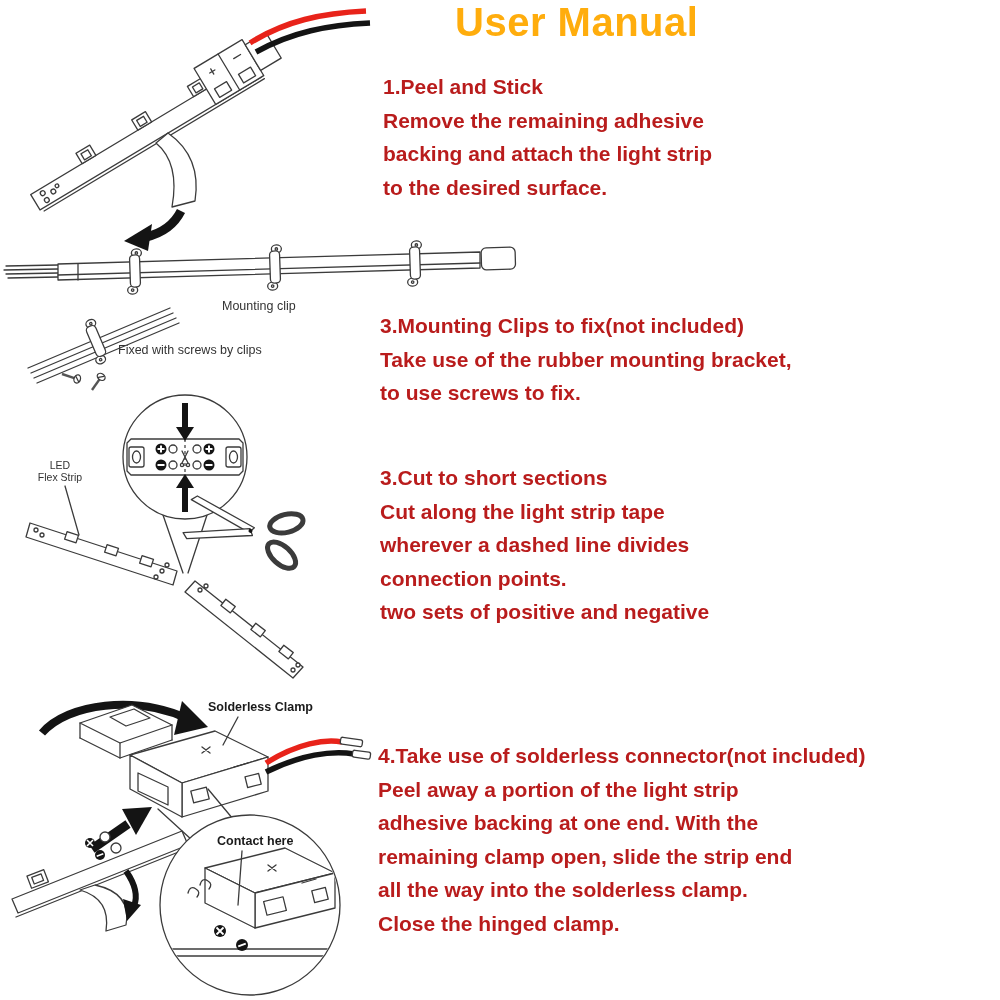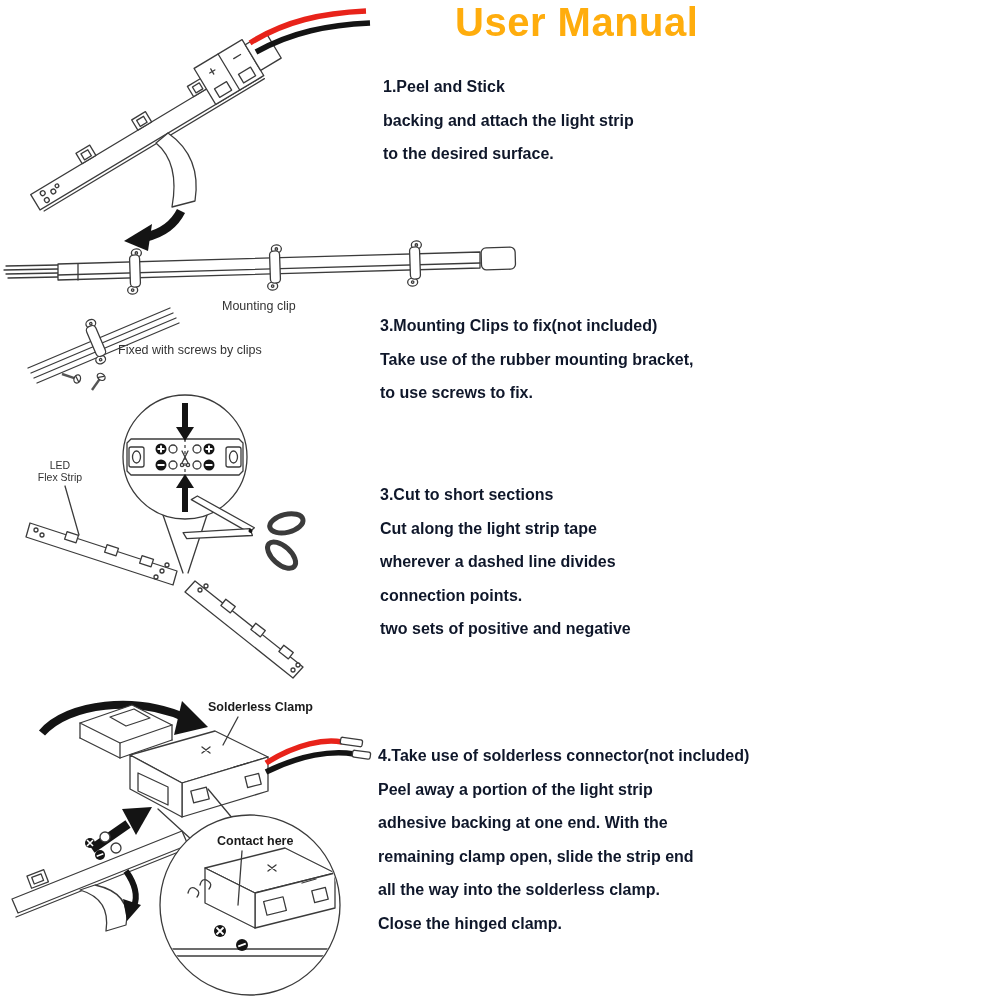--- a/index.html
+++ b/index.html
@@ -4,45 +4,46 @@
 <style>
   html,body{margin:0;padding:0;}
   body{
     width:1000px;height:1000px;background:#ffffff;position:relative;
     font-family:"Liberation Sans",sans-serif;color:#1a1a1a;overflow:hidden;
   }
   .title{
     position:absolute;left:455px;top:0px;width:320px;
     font-size:40px;font-weight:700;color:#FFAD0D;letter-spacing:0.5px;
   }
-  .sec{position:absolute;font-weight:700;font-size:16px;line-height:33.5px;color:#0f172a;}
+  .sec{position:absolute;font-weight:700;font-size:21px;line-height:33.5px;color:#b91c1c;}
   .sec div{white-space:nowrap;}
   #sec1{left:383px;top:70px;}
   #sec2{left:380px;top:309px;}
-  #sec3{left:380px;top:478px;}
+  #sec3{left:380px;top:461px;}
   #sec4{left:378px;top:739px;}
   svg{position:absolute;overflow:visible;}
   #fig1{left:10px;top:5px;}
   #fig2{left:0px;top:242px;}
   #fig3{left:15px;top:385px;}
   #fig4{left:10px;top:693px;}
   .ln{fill:none;stroke:#3b3b3b;stroke-width:1.3;stroke-linejoin:round;stroke-linecap:round;}
   .lnf{fill:#ffffff;stroke:#3b3b3b;stroke-width:1.3;stroke-linejoin:round;}
   .blk{fill:#141414;stroke:none;}
   .figlabel{font-family:"Liberation Sans",sans-serif;font-size:12.5px;fill:#333;}
   .figlabel-sm{font-family:"Liberation Sans",sans-serif;font-size:10.5px;fill:#333;}
   .figlabel-b{font-family:"Liberation Sans",sans-serif;font-size:12.5px;font-weight:700;fill:#1a1a1a;}
 </style>
 </head>
 <body>
 
 <div class="title">User Manual</div>
 
 <div class="sec" id="sec1">
   <div>1.Peel and Stick</div>
+  <div>Remove the remaining adhesive</div>
   <div>backing and attach the light strip</div>
   <div>to the desired surface.</div>
 </div>
 
 <div class="sec" id="sec2">
   <div>3.Mounting Clips to fix(not included)</div>
   <div>Take use of the rubber mounting bracket,</div>
   <div>to use screws to fix.</div>
 </div>
 

